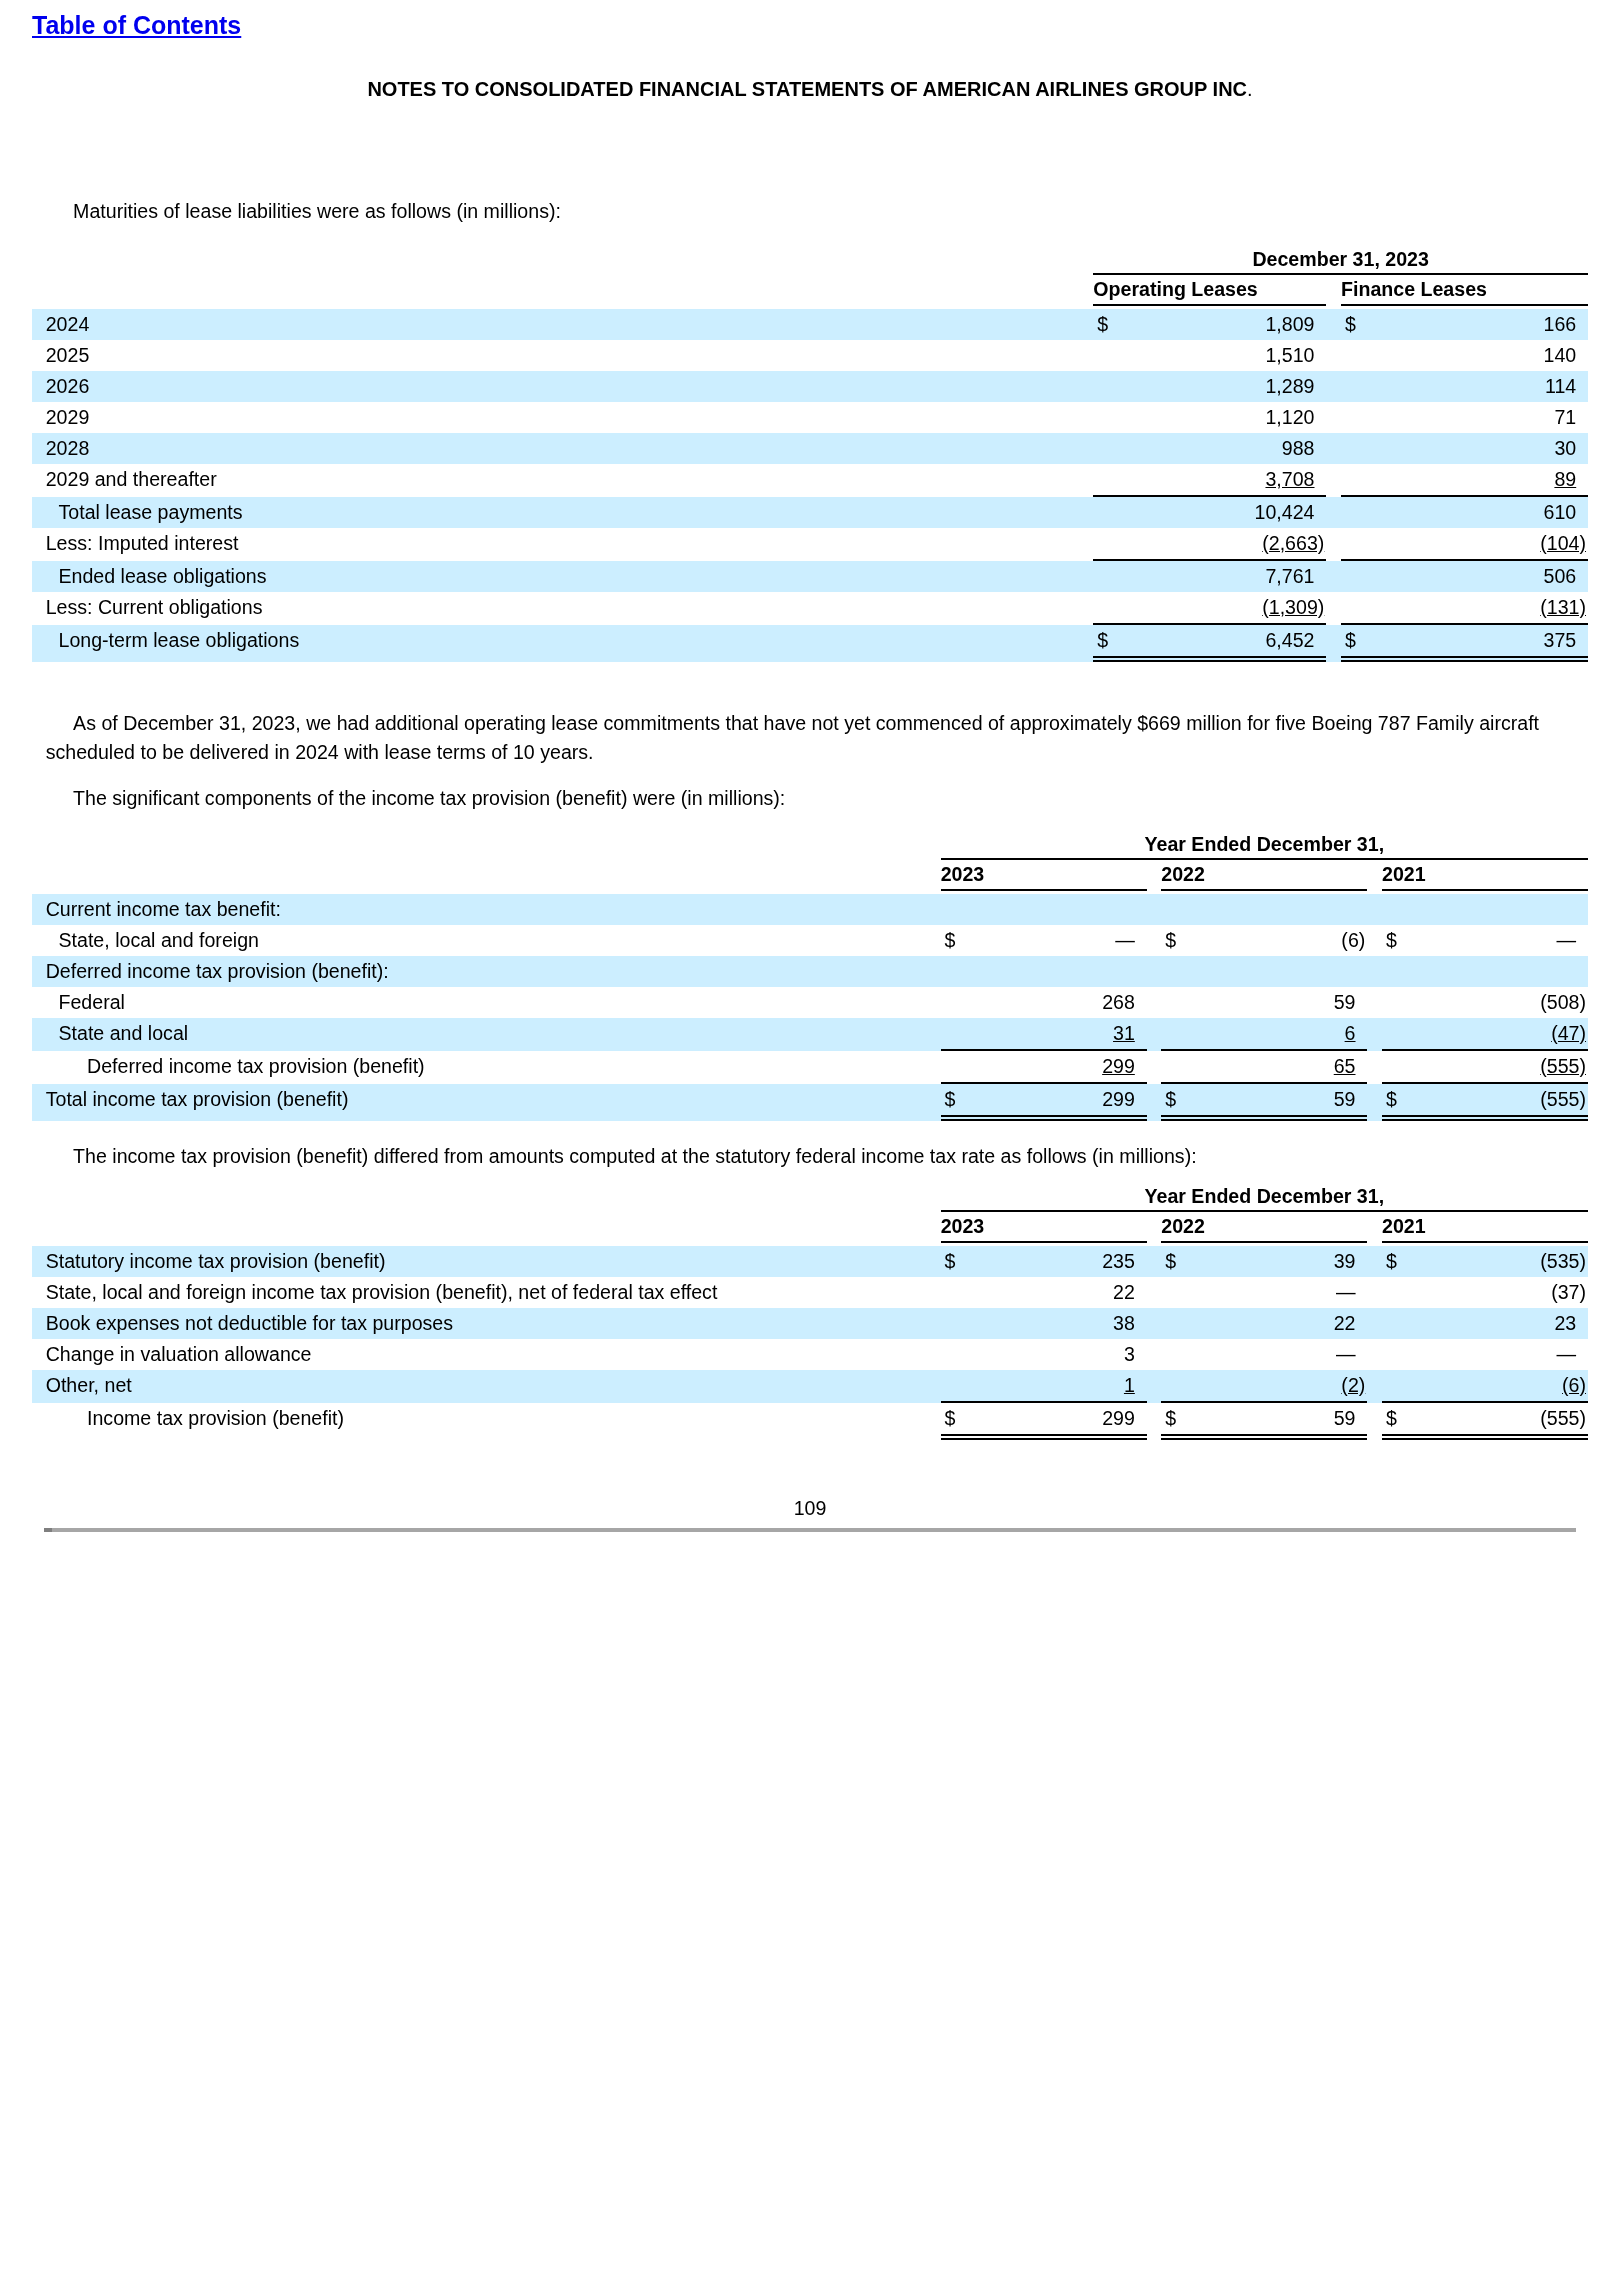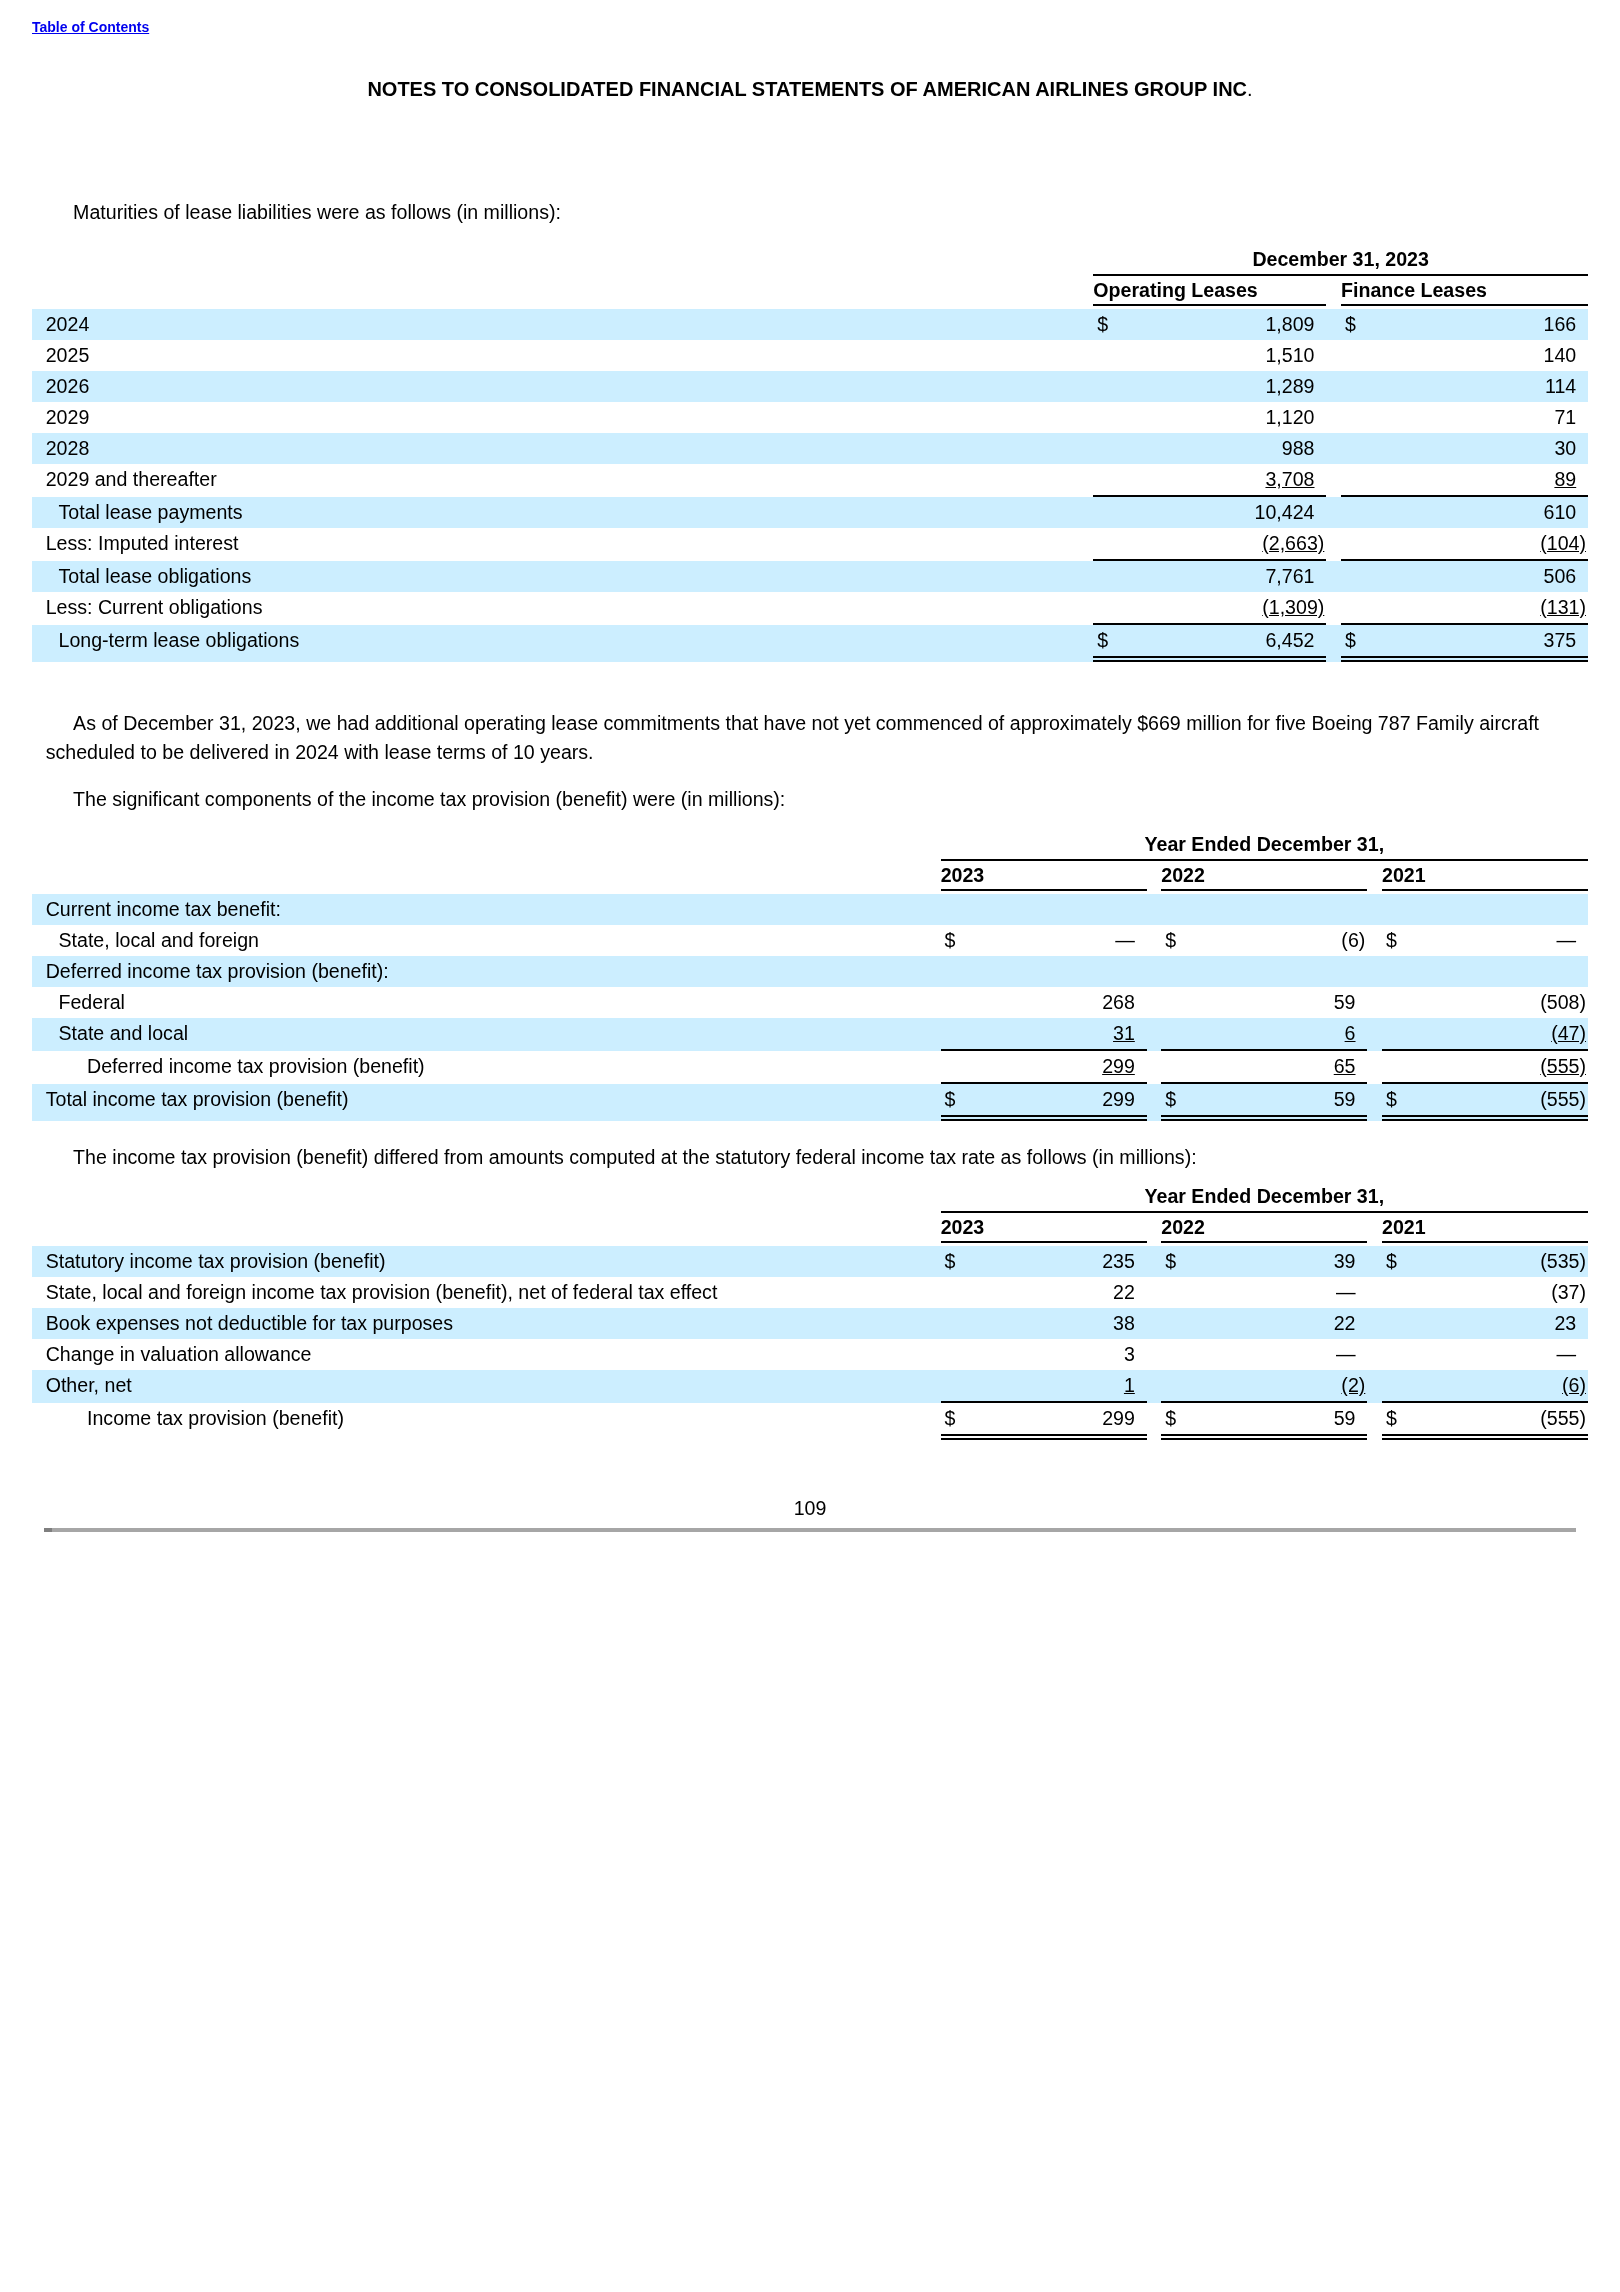--- a/index.html
+++ b/index.html
@@ -16,21 +16,21 @@
     font-size:19.6px;
     overflow:hidden;
   }
   .page{padding:13.7px 32px 0 32px;}
 
   .toc{
     display:inline-block;
     color:var(--link);
     font-weight:bold;
     text-decoration:underline;
-    font-size:14px;
+    font-size:25px;
     line-height:23.5px;
   }
   .title{
     margin-top:39px;
     text-align:center;
     font-weight:bold;
     font-size:20px;
     line-height:23.5px;
   }
   .title .np{font-weight:normal;}
@@ -222,21 +222,21 @@
       <div class="grp c-g1 rb">
           <span class="cur"></span>
           <span class="val pr">(2,663)</span>
         </div>
       <div class="grp c-g2 rb">
           <span class="cur"></span>
           <span class="val pr">(104)</span>
         </div>
     </div>
     <div class="trow blue">
-      <div class="lbl c-label ind1">Total lease obligations</div>
+      <div class="lbl c-label ind1">Ended lease obligations</div>
       <div class="grp c-g1">
           <span class="cur"></span>
           <span class="val">7,761</span>
         </div>
       <div class="grp c-g2">
           <span class="cur"></span>
           <span class="val">506</span>
         </div>
     </div>
     <div class="trow">

